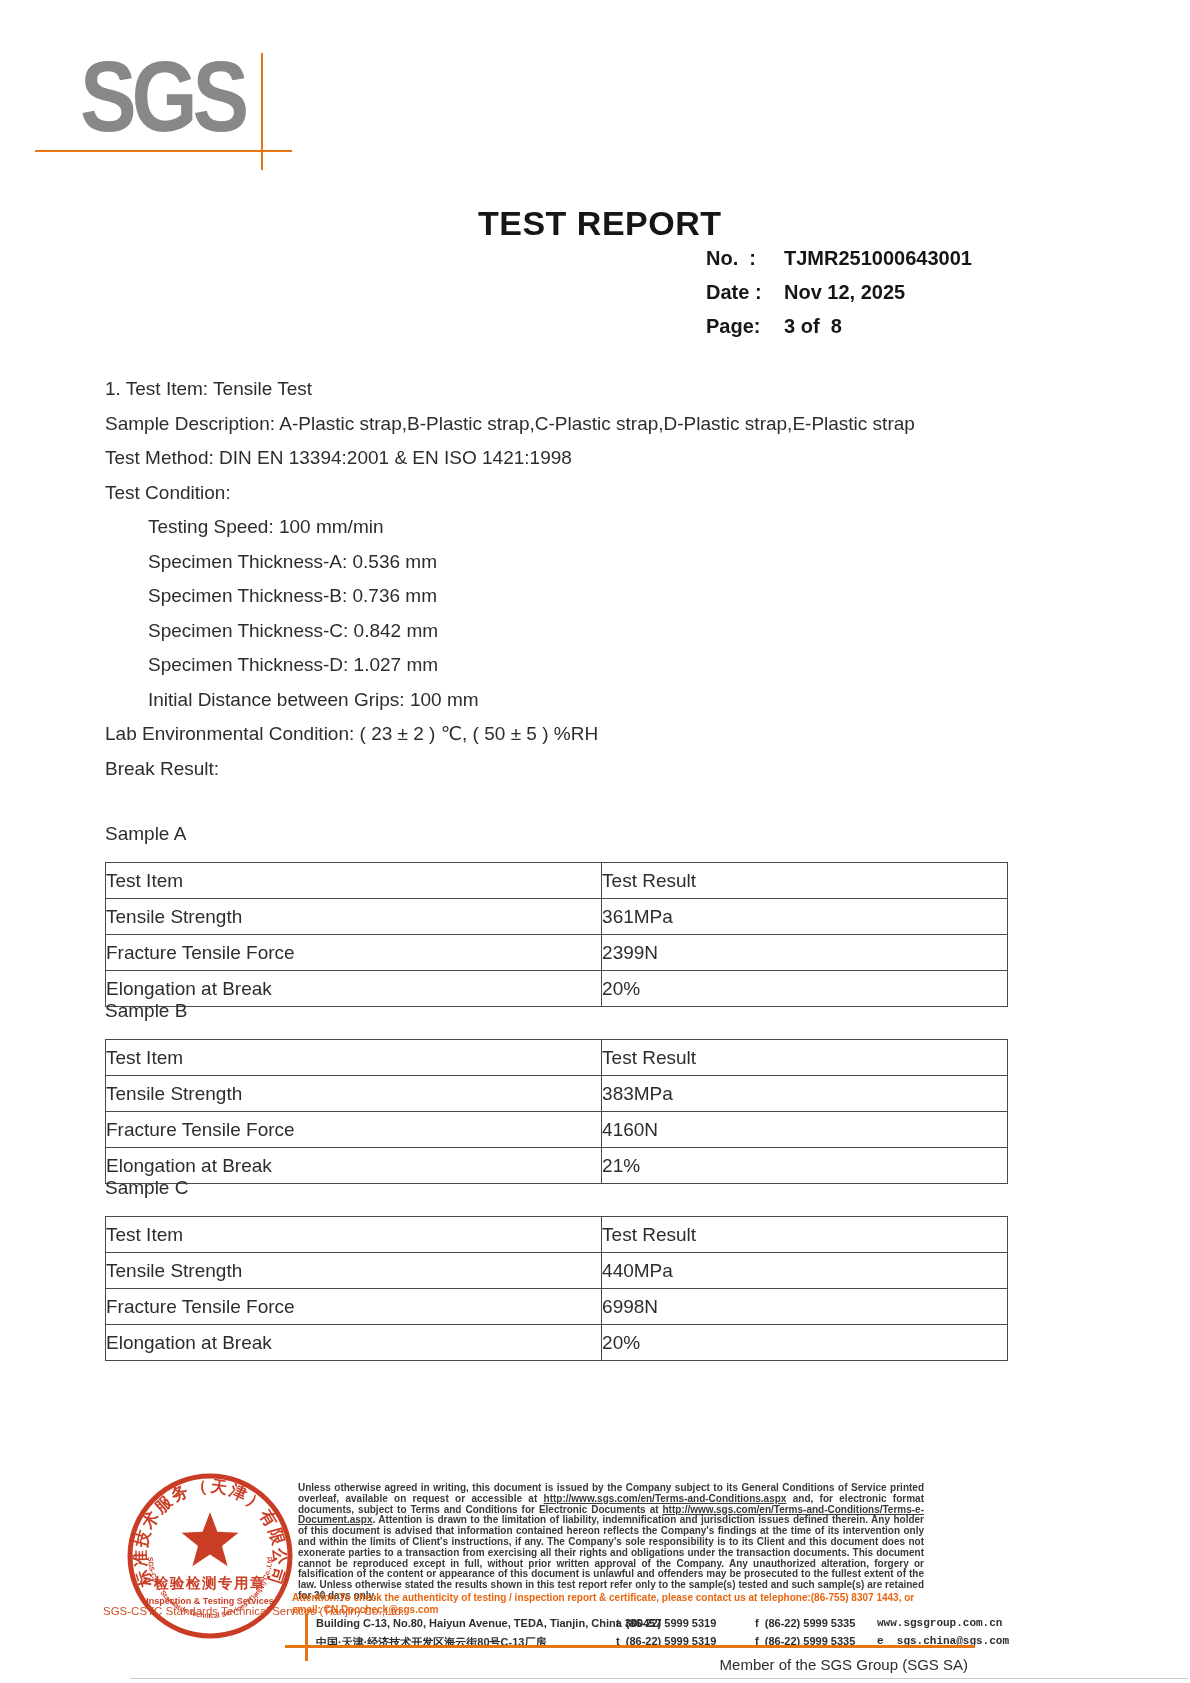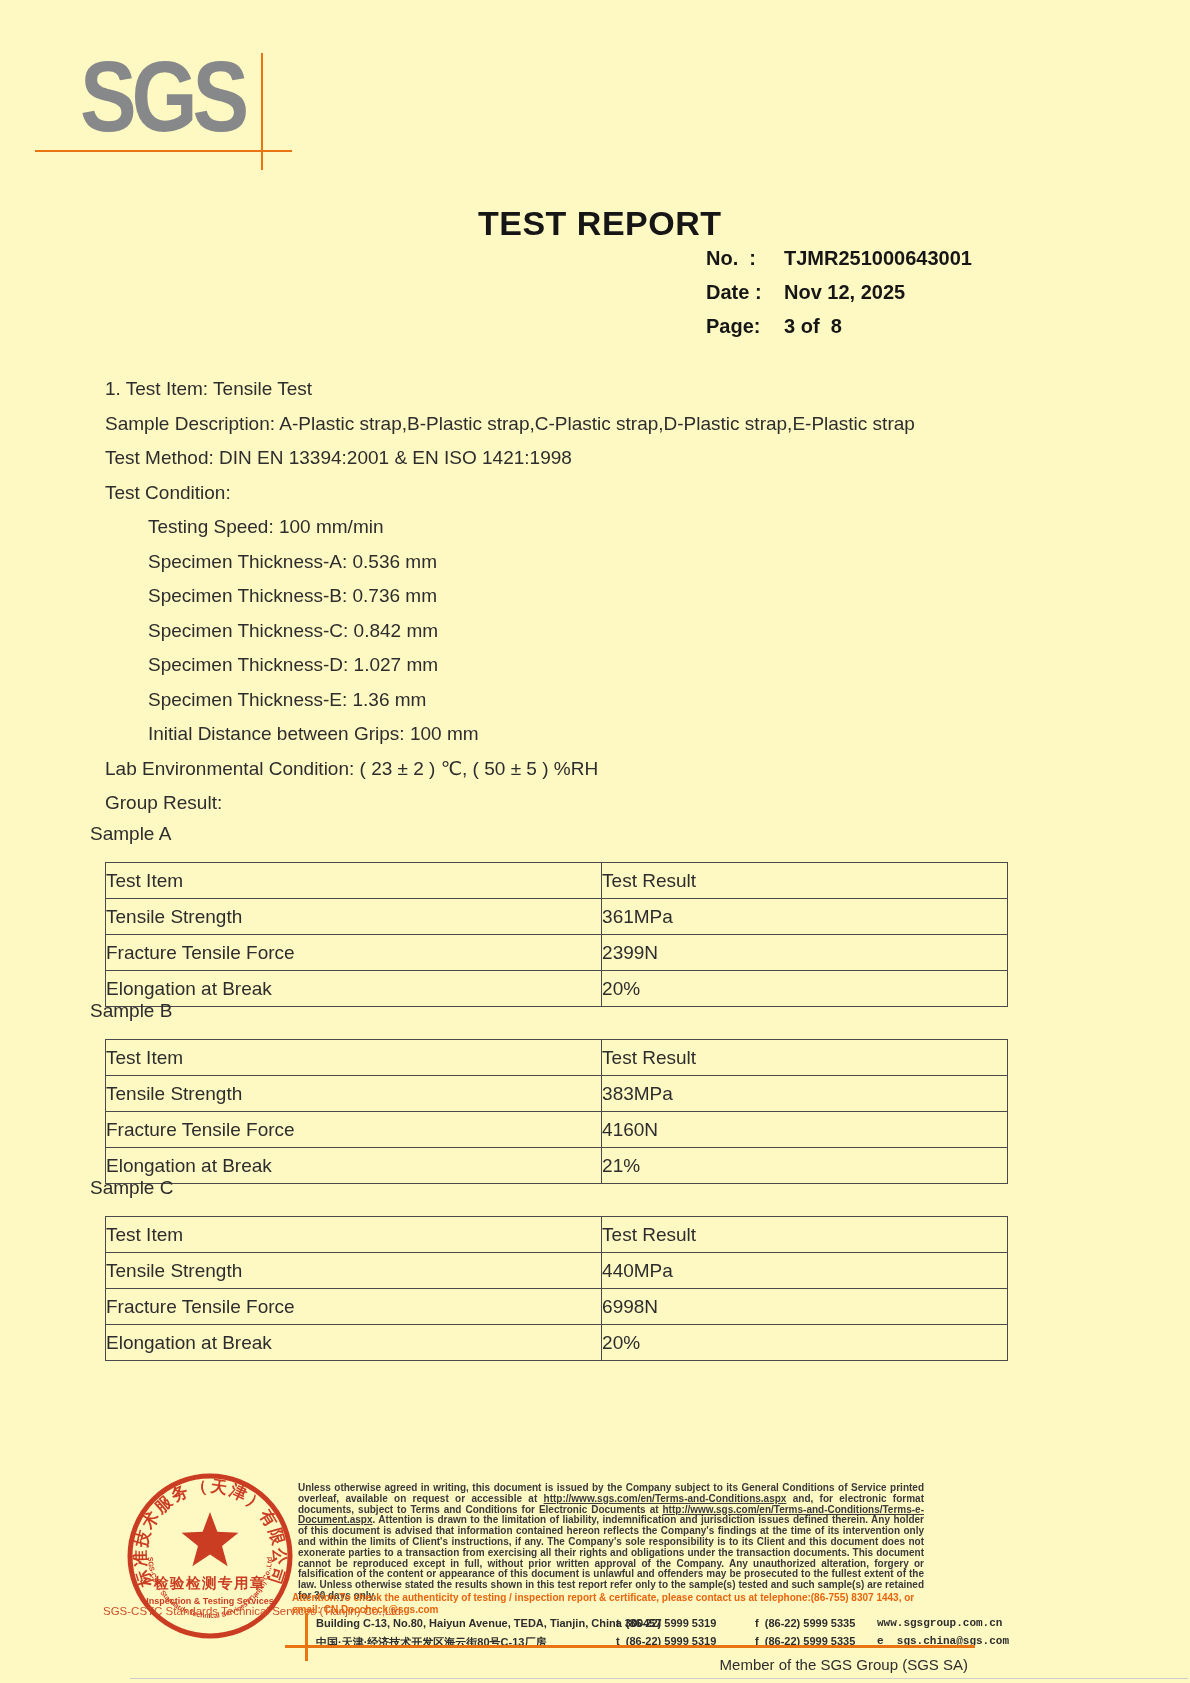--- a/index.html
+++ b/index.html
@@ -1,18 +1,18 @@
 <!DOCTYPE html>
 <html><head>
 <meta charset="utf-8">
 <style>
   html,body { margin:0; padding:0; background:#e9e9e9; }
   .page {
     position:relative; width:1190px; height:1683px; margin:0 auto;
-    background:#fef9c3; overflow:hidden;
+    background:#ffffff; overflow:hidden;
     font-family:"Liberation Sans","DejaVu Sans",sans-serif; color:#2d2d2d;
   }
 
   
   .logo-text {
     position:absolute; left:80px; top:46px; font-size:100px; font-weight:bold;
     color:#87888a; letter-spacing:-6px; line-height:1;
     transform:scaleX(.85); transform-origin:left top;
   }
   .logo-hline { position:absolute; left:35px; top:150px; width:257px; height:2px; background:#e87511; }
@@ -23,21 +23,21 @@
   .info { position:absolute; left:706px; top:241px; font-size:20px; font-weight:bold; color:#161616; }
   .info-row { display:flex; height:34px; align-items:center; }
   .info-label { width:78px; white-space:pre; }
   .info-value { white-space:pre; }
 
   
   .body-block { position:absolute; left:105px; top:372px; width:990px; font-size:19px; line-height:34.5px; }
   .indent { padding-left:43px; }
 
   
-  .sample-label { position:absolute; left:90px; font-size:19px; }
+  .sample-label { position:absolute; left:105px; font-size:19px; }
   .result-table {
     position:absolute; left:105px; width:903px; border-collapse:collapse; table-layout:fixed;
     font-size:19px; color:#2d2d2d;
   }
   .result-table td { border:1.6px solid #4a4a4a; height:35px; text-align:left; padding:0; overflow:hidden; }
   .result-table col.c1 { width:55%; }
   .result-table col.c2 { width:45%; }
   #label-a { top:823px; } #table-a { top:862px; }
   #label-b { top:1000px; } #table-b { top:1039px; }
   #label-c { top:1177px; } #table-c { top:1216px; }
@@ -95,24 +95,23 @@
   <div class="body-block">
     <div>1. Test Item: Tensile Test</div>
     <div>Sample Description: A-Plastic strap,B-Plastic strap,C-Plastic strap,D-Plastic strap,E-Plastic strap</div>
     <div>Test Method: DIN EN 13394:2001 &amp; EN ISO 1421:1998</div>
     <div>Test Condition:</div>
     <div class="indent">Testing Speed: 100 mm/min</div>
     <div class="indent">Specimen Thickness-A: 0.536 mm</div>
     <div class="indent">Specimen Thickness-B: 0.736 mm</div>
     <div class="indent">Specimen Thickness-C: 0.842 mm</div>
     <div class="indent">Specimen Thickness-D: 1.027 mm</div>
-    <div class="indent">Specimen Thickness-E: 1.36 mm</div>
     <div class="indent">Initial Distance between Grips: 100 mm</div>
     <div>Lab Environmental Condition: ( 23 ± 2 ) ℃, ( 50 ± 5 ) %RH</div>
-    <div>Group Result:</div>
+    <div>Break Result:</div>
   </div>
 
   <div class="sample-label" id="label-a">Sample A</div>
   <table class="result-table" id="table-a">
     <colgroup>
         <col class="c1">
         <col class="c2">
       </colgroup>
     <tbody>
       <tr>

